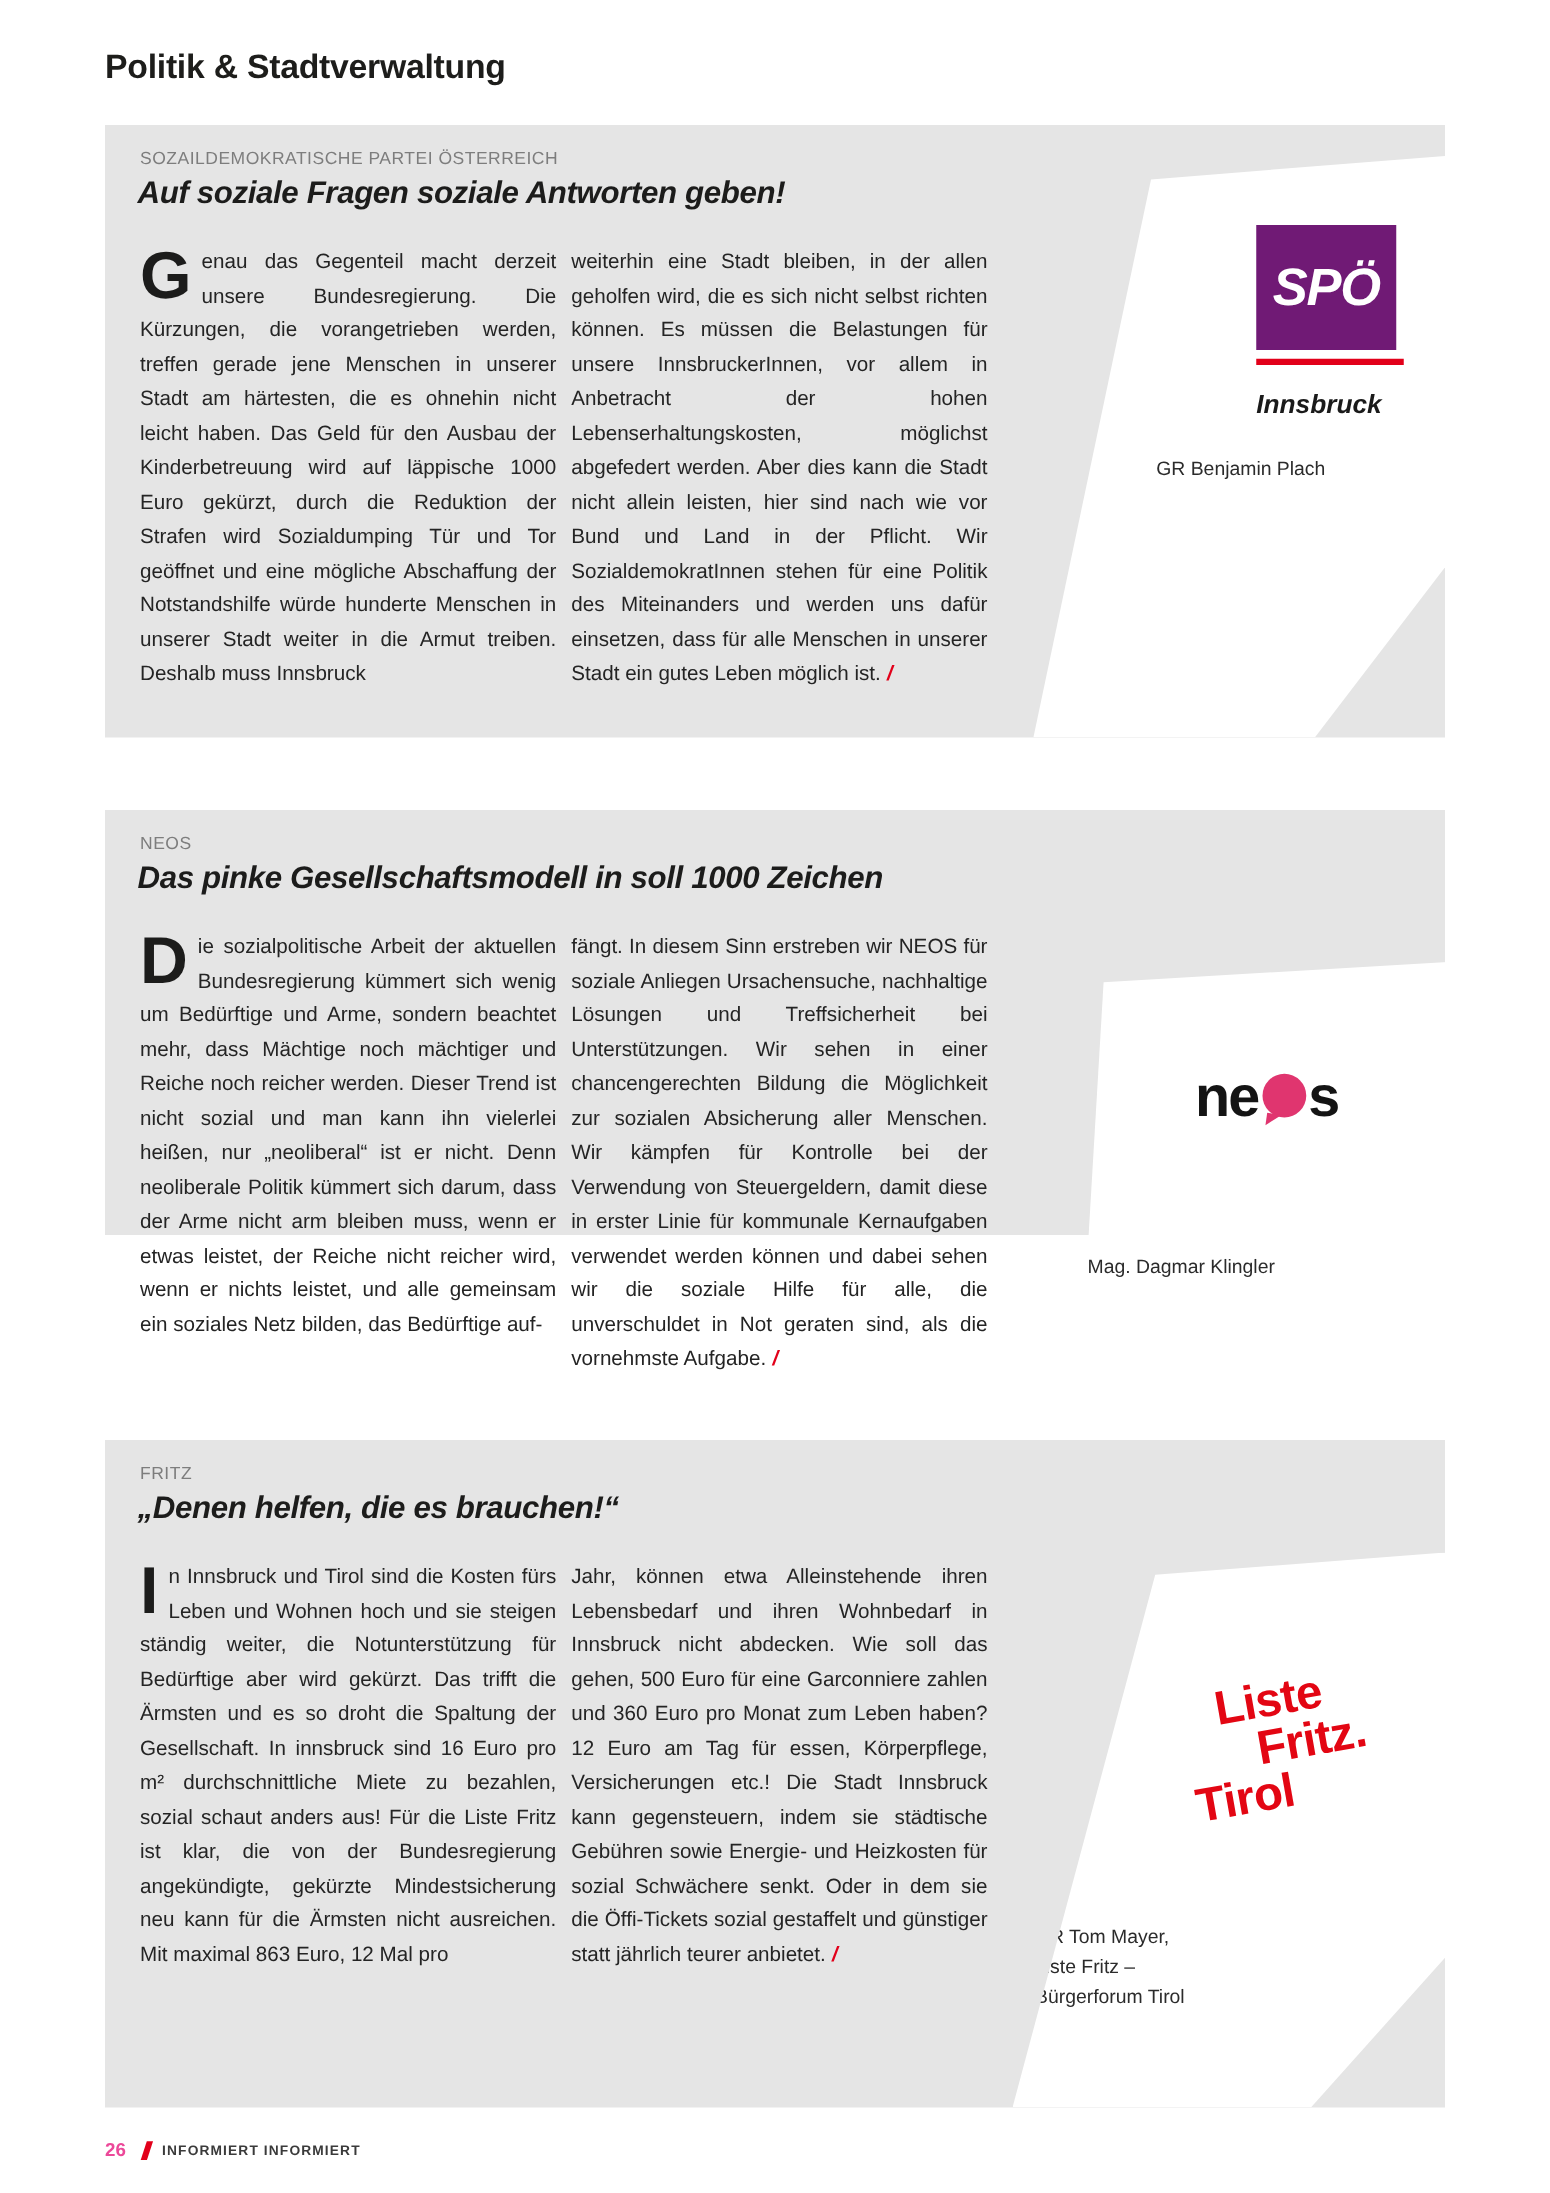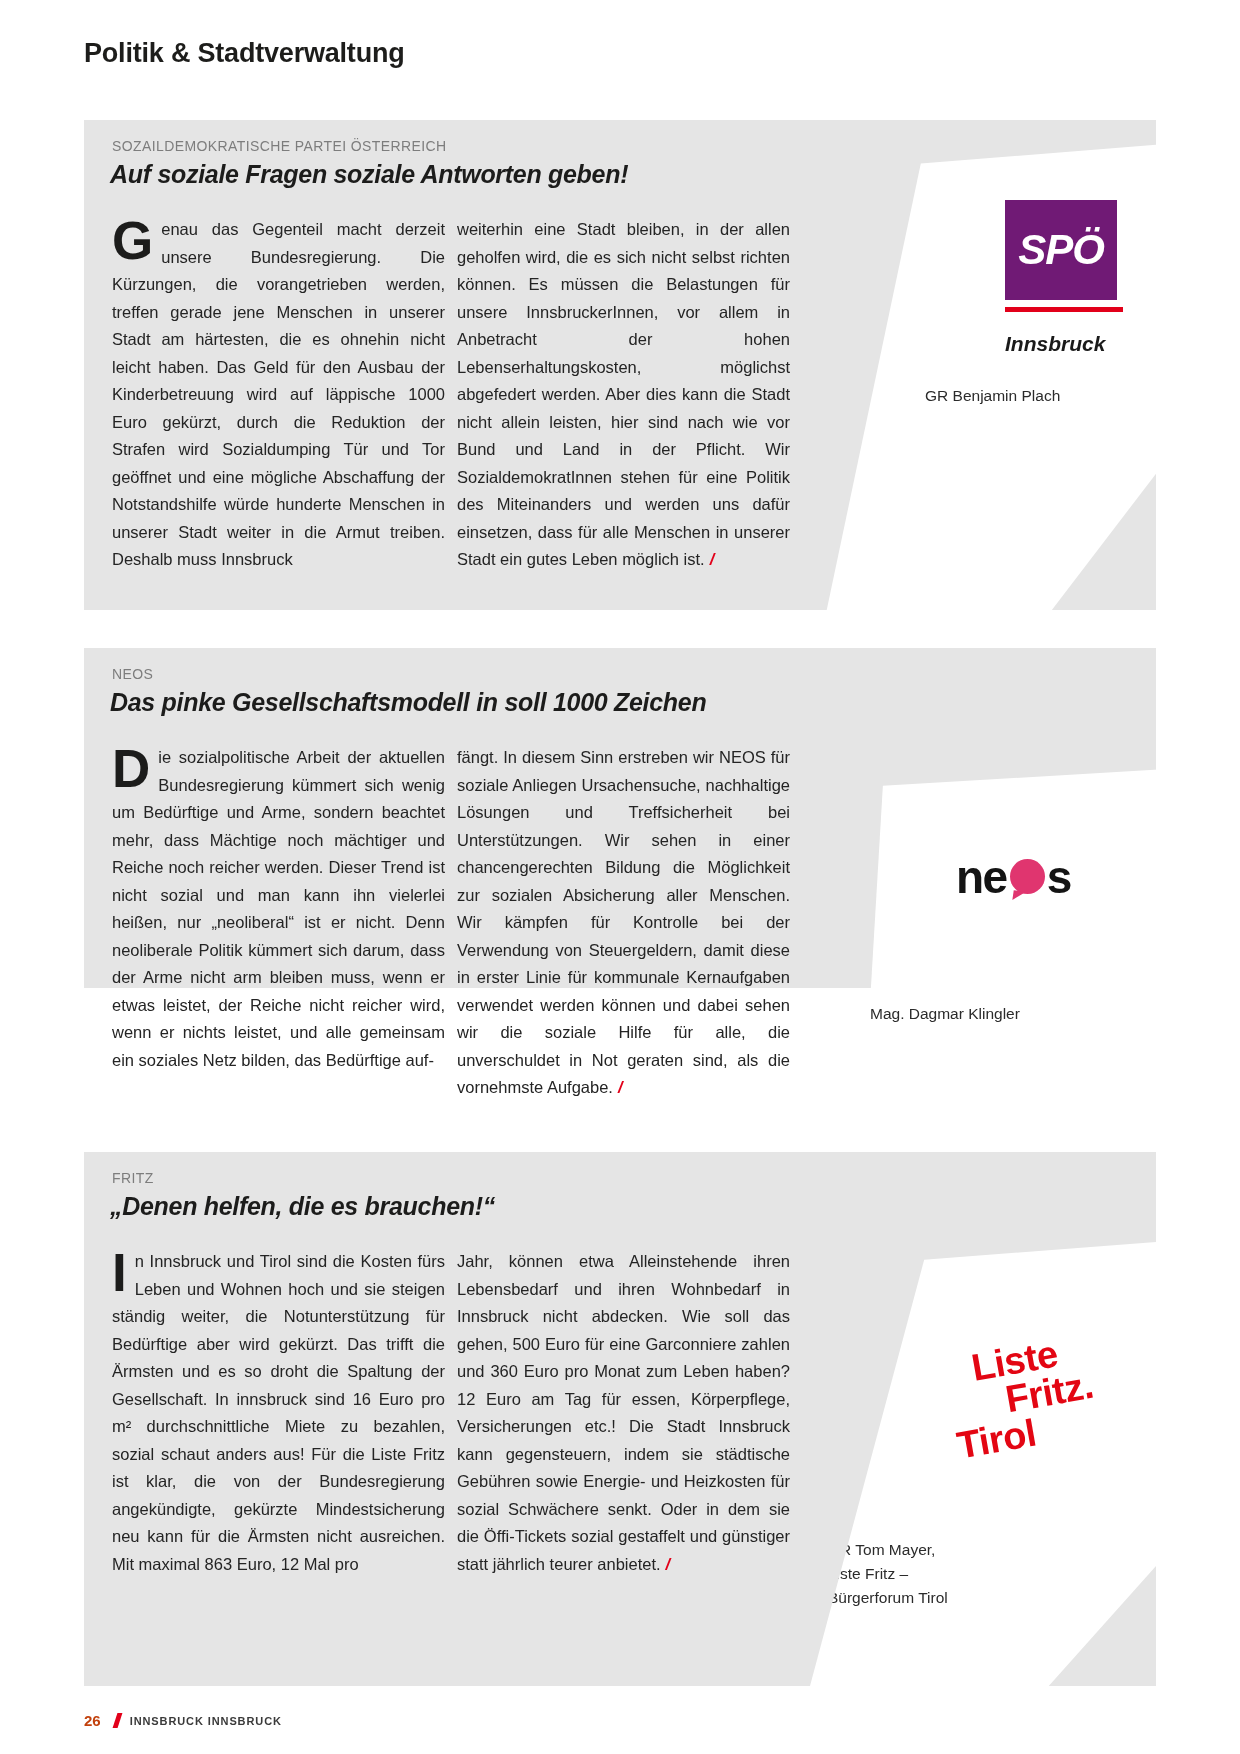--- a/index.html
+++ b/index.html
@@ -4,21 +4,21 @@
 <style>
   * { margin:0; padding:0; box-sizing:border-box; }
   html,body { background:#ffffff; }
   body { font-family:"Liberation Sans", sans-serif; color:#222; }
   .page { position:relative; width:1240px; height:1754px; background:#fff; overflow:hidden; }
 
   .page-title { position:absolute; left:84px; top:38px; font-size:27px; font-weight:800;
                 color:#1d1d1b; letter-spacing:-0.2px; }
 
   .section { position:absolute; left:84px; width:1072px; background:#e5e5e5; }
-  .sec1 { top:120px;  height:490px;padding-left:32px; }
+  .sec1 { top:100px;  height:490px;padding-left:32px; }
   .sec2 { top:648px;  height:340px; }
   .sec3 { top:1152px; height:534px; }
 
   .kicker { position:absolute; left:28px; top:18px; font-size:14px; font-weight:500;
             color:#7d7d7d; letter-spacing:0.4px; }
   .headline { position:absolute; left:26px; top:40px; font-size:25px; font-weight:800;
               font-style:italic; color:#1c1c1b; letter-spacing:-0.3px; white-space:nowrap; }
 
   .col { position:absolute; top:96px; width:333px; font-size:16.5px; line-height:27.5px;
          text-align:justify; color:#242424; hyphens:auto; -webkit-hyphens:auto; }
@@ -68,21 +68,21 @@
   .fritz div:nth-child(1){ margin-left:28px; }
   .fritz div:nth-child(2){ margin-left:56px; }
   .fritz div:nth-child(3){ margin-left:0; }
 
   .author1 { left:105px; top:244px; }
   .author2 { left:14px;  top:238px; }
   .author3 { left:18px;  top:296px; }
 
   
   .footer { position:absolute; left:84px; top:1712px; display:flex; align-items:center; }
-  .footer-num { font-size:15px; font-weight:700; color:#c2410c; }
+  .footer-num { font-size:15px; font-weight:700; color:#ec4899; }
   .footer-divider { display:inline-block; width:5px; height:15px; background:#e2001a;
                     transform:skewX(-18deg); margin:0 10px 0 14px; }
   .footer-mag { font-size:11px; font-weight:700; letter-spacing:0.9px; color:#3a3a3a; }
 </style>
 </head>
 <body>
 
 <div class="page">
 
   <h1 class="page-title">Politik &amp; Stadtverwaltung</h1>
@@ -130,16 +130,16 @@
         <div>Bürgerforum Tirol</div>
       </div>
     </div>
     <p class="col col1"><span class="dropcap">I</span><span>n Innsbruck und Tirol sind die Kosten fürs Leben und Wohnen hoch und sie steigen ständig weiter, die Notunterstützung für Bedürftige aber wird gekürzt. Das trifft die Ärmsten und es so droht die Spaltung der Gesellschaft. In innsbruck sind 16 Euro pro m² durchschnittliche Miete zu bezahlen, sozial schaut anders aus! Für die Liste Fritz ist klar, die von der Bundesregierung angekündigte, gekürzte Mindestsicherung neu kann für die Ärmsten nicht ausreichen. Mit maximal 863 Euro, 12 Mal pro</span></p>
     <p class="col col2"><span>Jahr, können etwa Alleinstehende ihren Lebensbedarf und ihren Wohnbedarf in Innsbruck nicht abdecken. Wie soll das gehen, 500 Euro für eine Garconniere zahlen und 360 Euro pro Monat zum Leben haben? 12 Euro am Tag für essen, Körperpflege, Versicherungen etc.! Die Stadt Innsbruck kann gegensteuern, indem sie städtische Gebühren sowie Energie- und Heizkosten für sozial Schwächere senkt. Oder in dem sie die Öffi-Tickets sozial gestaffelt und günstiger statt jährlich teurer anbietet.</span><span class="end-mark">/</span></p>
   </section>
 
   <div class="footer">
     <span class="footer-num">26</span>
     <span class="footer-divider"></span>
-    <span class="footer-mag">INNSBRUCK INNSBRUCK</span>
+    <span class="footer-mag">INFORMIERT INFORMIERT</span>
   </div>
 
 </div>
 
 </body></html>

